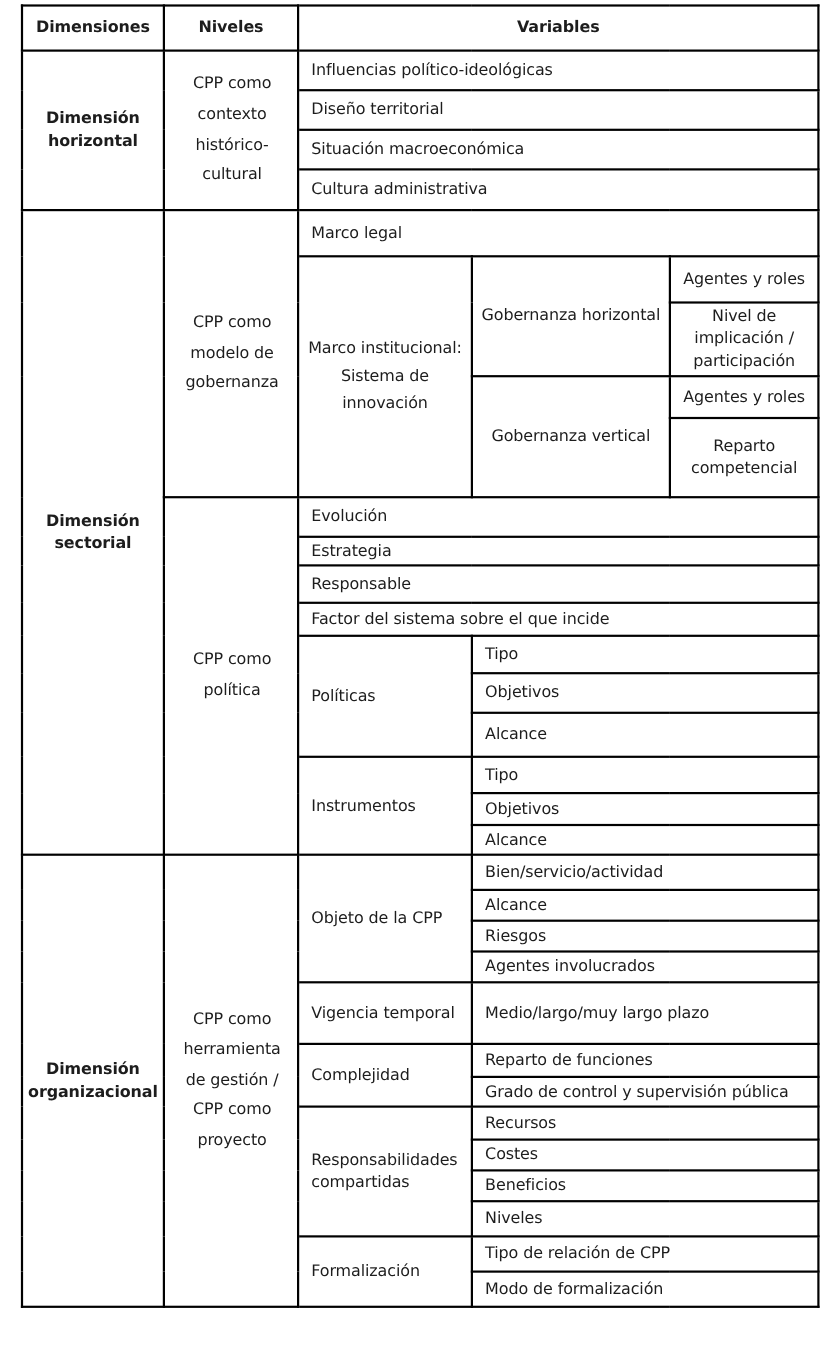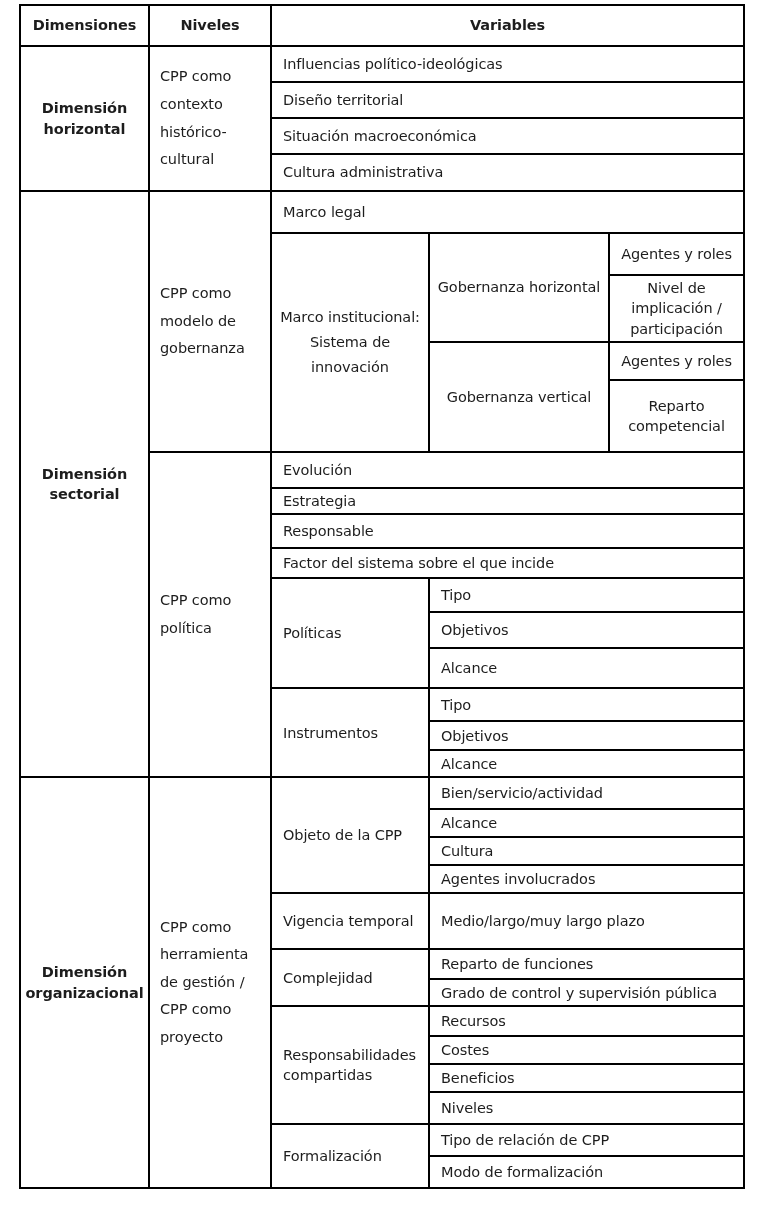--- a/index.html
+++ b/index.html
@@ -19,21 +19,21 @@
     border:2px solid var(--border-color);
     color:var(--text-color);
     font-size:14.5px;letter-spacing:-0.1px;line-height:1.4;
     vertical-align:middle;
     padding:2px 8px 2px 11px;
     text-align:left;
     overflow:hidden;
   }
   td.b{font-weight:bold;}
   td.c{text-align:center;padding-left:4px;padding-right:4px;}
-  td.lvl{line-height:1.9;padding-left:10px;}
+  td.lvl{line-height:1.9;padding-left:10px;text-align:center;}
   td.lh17{line-height:1.7;}
   td.hd{font-weight:bold;text-align:center;padding-left:4px;padding-right:4px;}
   td.nw{white-space:nowrap;margin-left:43px;}
 </style>
 </head>
 <body>
 
 <div class="page">
   <table class="matrix">
     <colgroup>
@@ -124,21 +124,21 @@
     <tr style="height:32px">
       <td class="b c" rowspan="13">Dimensión organizacional</td>
       <td class="lvl" rowspan="13">CPP como herramienta de gestión / CPP como proyecto</td>
       <td rowspan="4">Objeto de la CPP</td>
       <td colspan="2" class="nw">Bien/servicio/actividad</td>
     </tr>
     <tr style="height:28px">
       <td colspan="2">Alcance</td>
     </tr>
     <tr style="height:28px">
-      <td colspan="2">Cultura</td>
+      <td colspan="2">Riesgos</td>
     </tr>
     <tr style="height:28px">
       <td colspan="2" class="nw">Agentes involucrados</td>
     </tr>
     <tr style="height:56px">
       <td class="nw">Vigencia temporal</td>
       <td colspan="2" class="nw">Medio/largo/muy largo plazo</td>
     </tr>
     <tr style="height:30px">
       <td rowspan="2">Complejidad</td>

